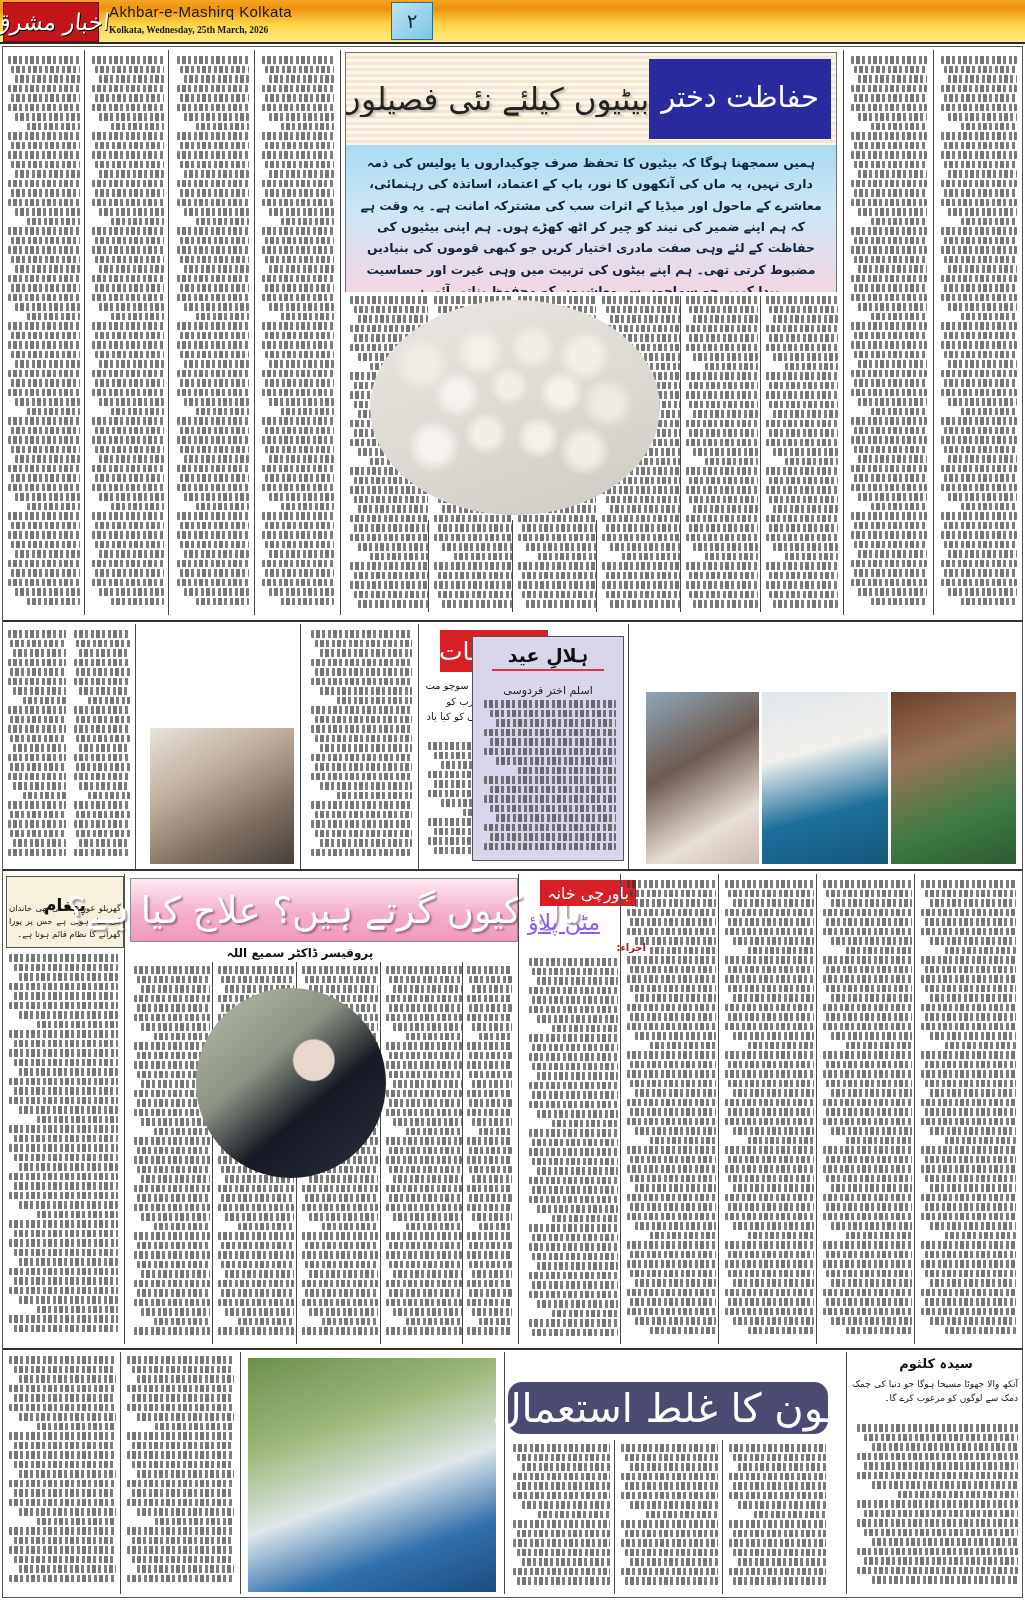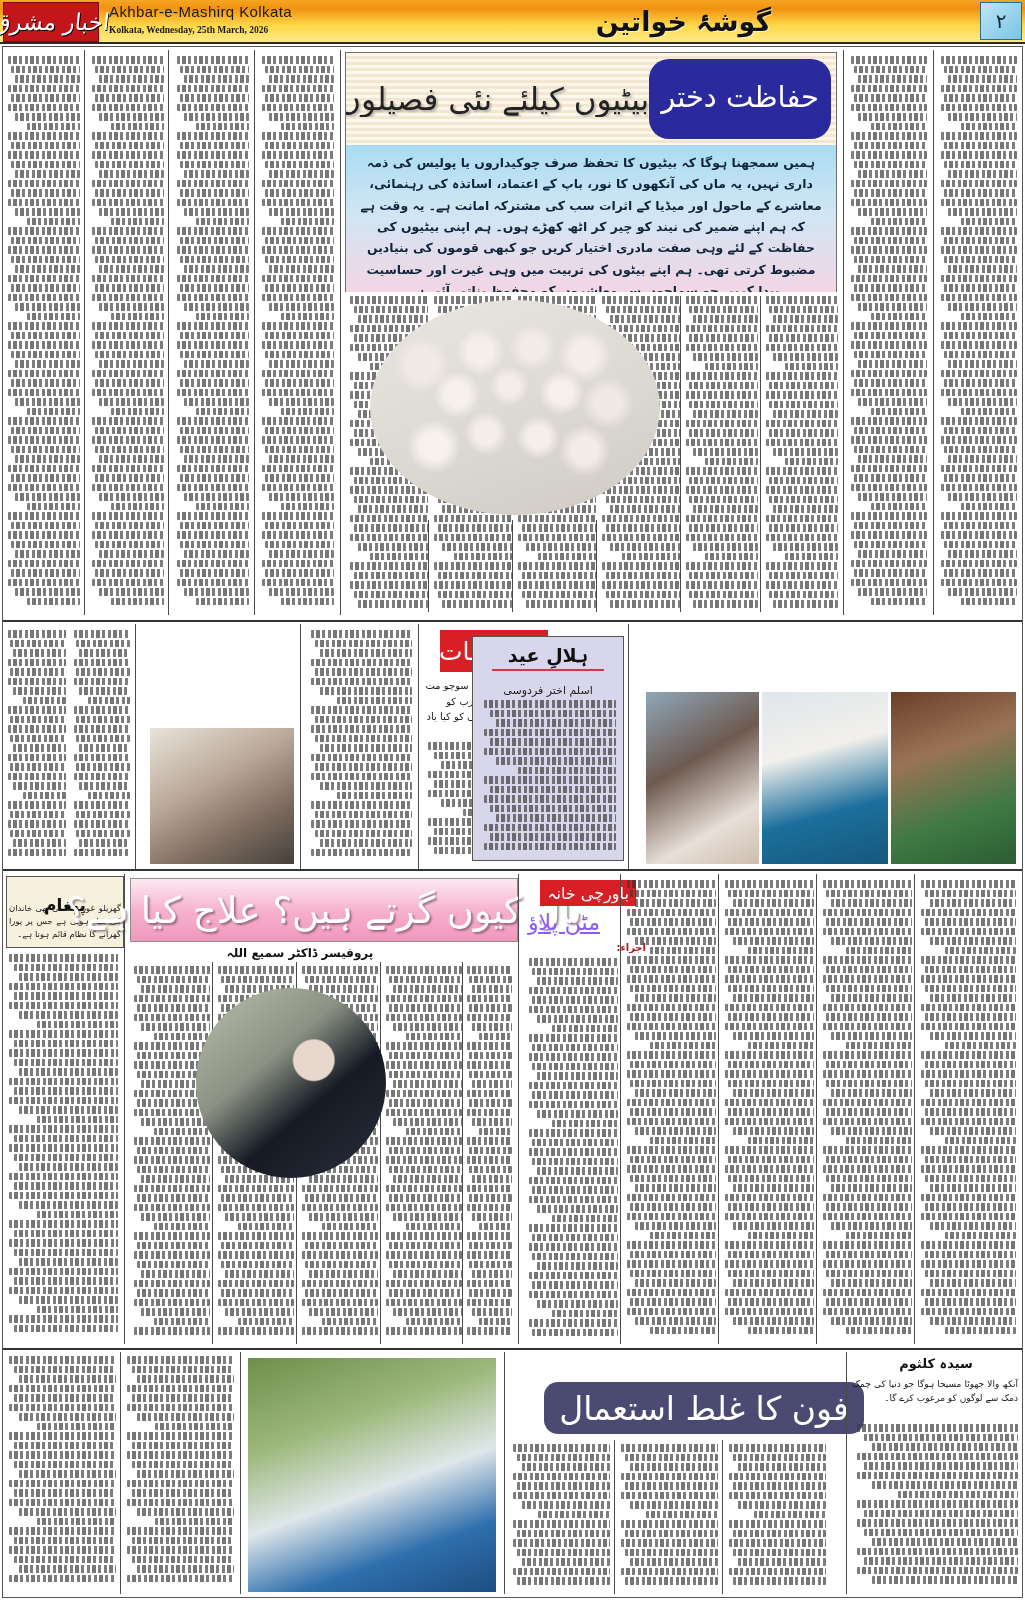--- a/index.html
+++ b/index.html
@@ -111,21 +111,21 @@
     background: #fff;
   }
   .lead-headline {
     position: relative; height: 92px;
     background: repeating-linear-gradient(180deg,#fdf6ea 0px,#fdf6ea 3px,#f3e7d2 3px,#f3e7d2 6px);
     display: flex; align-items: center; justify-content: flex-end;
     overflow: hidden;
   }
   .lead-badge {
     background: #2a2a9e; color: #fff;
-    border-radius: 20px;
+    border-radius: 0;
     padding: 4px 12px 8px;
     margin: 6px 5px 6px 0;
     font-family: "DejaVu Sans", sans-serif;
     font-size: 29px; direction: rtl; white-space: nowrap;
     align-self: stretch; display:flex; align-items:center;
   }
   .lead-sub {
     flex: 1; text-align: right; padding-left: 6px;
     font-family: "DejaVu Sans", sans-serif;
     font-size: 31px; direction: rtl; color: #232323;
@@ -246,23 +246,20 @@
 <div class="page">
 
   <div class="masthead">
     <div class="mh-logo">
       <span class="logo-urdu">اخبار مشرق</span>
     </div>
     <div class="mh-left">
       <div class="mh-title-en">Akhbar-e-Mashirq  Kolkata</div>
       <div class="mh-date-en">Kolkata, Wednesday, 25th March, 2026</div>
     </div>
-    <div class="mh-center">
-      <div class="mh-center-title">گوشۂ خواتین</div>
-    </div>
     <div class="mh-pageno">۲</div>
   </div>
 
   <div class="outerframe"></div>
 
   <div class="colrule" style="left:84px;  top:50px; height:565px;"></div>
   <div class="colrule" style="left:168px; top:50px; height:565px;"></div>
   <div class="colrule" style="left:254px; top:50px; height:565px;"></div>
   <div class="colrule" style="left:340px; top:50px; height:565px;"></div>
   <div class="colrule" style="left:843px; top:50px; height:565px;"></div>
@@ -1579,21 +1576,21 @@
       <div class="ln s2"></div>
       <div class="ln s1"></div>
     </div>
   <div class="colrule" style="left:120px; top:1352px; height:242px;"></div>
   <div class="colrule" style="left:240px; top:1352px; height:242px;"></div>
 
   <div class="photo ph-phone" style="left:248px; top:1358px; width:248px; height:234px;">
       <div class="ph-inner"></div>
     </div>
 
-  <div class="sechead slate" style="left:508px; top:1382px; width:320px; height:52px; font-size:33px;margin-left:36px;">فون کا غلط استعمال</div>
+  <div class="sechead slate" style="left:508px; top:1382px; width:320px; height:52px; font-size:40px;">فون کا غلط استعمال</div>
 
   <div class="txtblock rtl tight" style="left:510px; top:1444px; width:100px; height:146px;">
       <div class="ln s1"></div>
       <div class="ln s3"></div>
       <div class="ln s2"></div>
       <div class="ln s1"></div>
       <div class="ln s3"></div>
       <div class="ln s1"></div>
       <div class="ln s2"></div>
       <div class="ln s4"></div>

